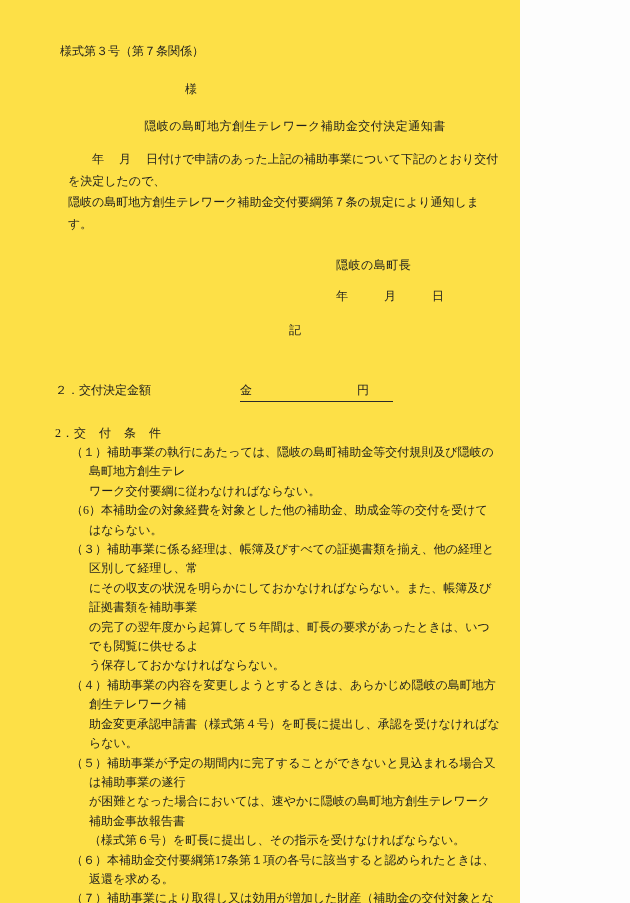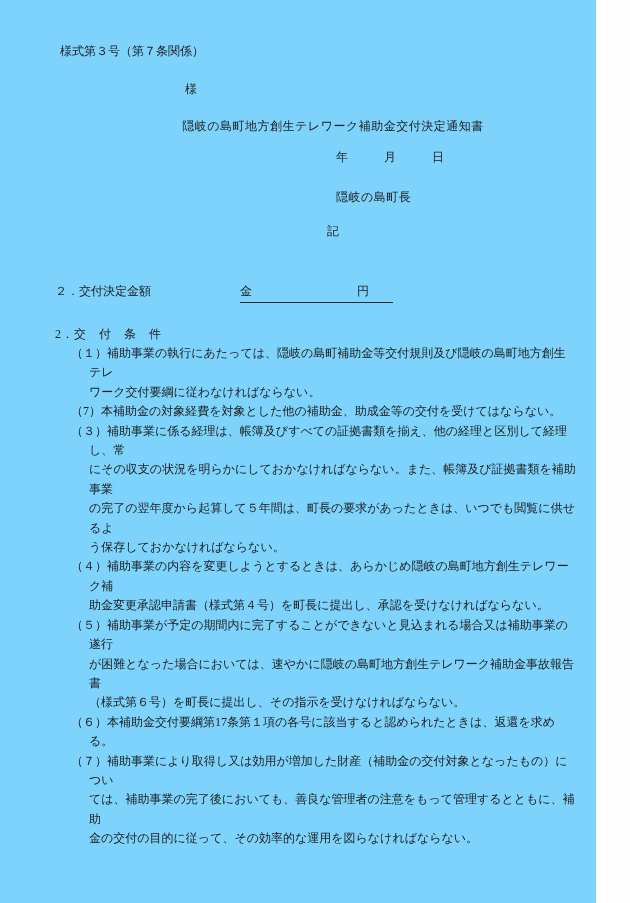--- a/index.html
+++ b/index.html
@@ -6,23 +6,23 @@
   body{
     width:630px;height:903px;
     background:#fdfdfd;
     color:#1e1e1e;
     font-family:"Liberation Serif","DejaVu Serif",serif;
     font-size:12px;
     overflow:hidden;
   }
   .doc{
     box-sizing:border-box;
-    width:596px;height:903px;
+    width:520px;height:903px;
     padding:42px 20px 20px 55px;
-    background:#7dd3fc;
+    background:#fde047;
   }
   .line{line-height:19px;white-space:pre-line;}
   .form-number{margin-left:5px;}
   .directive{margin-top:20px;text-align:right;padding-right:14px;letter-spacing:1px;}
   .addressee{margin-top:19px;margin-left:130px;}
   .doc-title{margin-top:18px;text-align:center;margin-right:-35px;letter-spacing:.5px;}
   .para{margin-top:13px;margin-left:13px;line-height:21.5px;white-space:pre-line;}
   .date-line{margin-top:12px;margin-left:281px;}
   .sender{margin-top:21px;margin-left:281px;letter-spacing:.5px;}
   .record-marker{margin-top:15px;text-align:center;margin-right:-35px;}
@@ -49,41 +49,43 @@
 
 <div class="doc">
 
   <div class="line form-number">様式第３号（第７条関係）</div>
 
 
   <div class="line addressee">様</div>
 
   <div class="line doc-title">隠岐の島町地方創生テレワーク補助金交付決定通知書</div>
 
+  <div class="para">　　年　 月　 日付けで申請のあった上記の補助事業について下記のとおり交付を決定したので、
+隠岐の島町地方創生テレワーク補助金交付要綱第７条の規定により通知します。</div>
+
+  <div class="line sender">隠岐の島町長</div>
 
   <div class="line date-line">年　　　月　　　日</div>
-
-  <div class="line sender">隠岐の島町長</div>
 
   <div class="line record-marker">記</div>
 
 
   <div class="line sec sec-2">
     <span>２．交付決定金額</span><span class="amount-line">
       <span>金</span>
       <span class="yen">円</span>
     </span>
   </div>
 
   <div class="line sec sec-3">2．交　付　条　件</div>
 
   <div class="conditions">
       <div class="cond-item">（１）補助事業の執行にあたっては、隠岐の島町補助金等交付規則及び隠岐の島町地方創生テレ
 ワーク交付要綱に従わなければならない。</div>
-      <div class="cond-item">（7）本補助金の対象経費を対象とした他の補助金、助成金等の交付を受けてはならない。</div>
+      <div class="cond-item">（6）本補助金の対象経費を対象とした他の補助金、助成金等の交付を受けてはならない。</div>
       <div class="cond-item">（３）補助事業に係る経理は、帳簿及びすべての証拠書類を揃え、他の経理と区別して経理し、常
 にその収支の状況を明らかにしておかなければならない。また、帳簿及び証拠書類を補助事業
 の完了の翌年度から起算して５年間は、町長の要求があったときは、いつでも閲覧に供せるよ
 う保存しておかなければならない。</div>
       <div class="cond-item">（４）補助事業の内容を変更しようとするときは、あらかじめ隠岐の島町地方創生テレワーク補
 助金変更承認申請書（様式第４号）を町長に提出し、承認を受けなければならない。</div>
       <div class="cond-item">（５）補助事業が予定の期間内に完了することができないと見込まれる場合又は補助事業の遂行
 が困難となった場合においては、速やかに隠岐の島町地方創生テレワーク補助金事故報告書
 （様式第６号）を町長に提出し、その指示を受けなければならない。</div>
       <div class="cond-item">（６）本補助金交付要綱第17条第１項の各号に該当すると認められたときは、返還を求める。</div>

